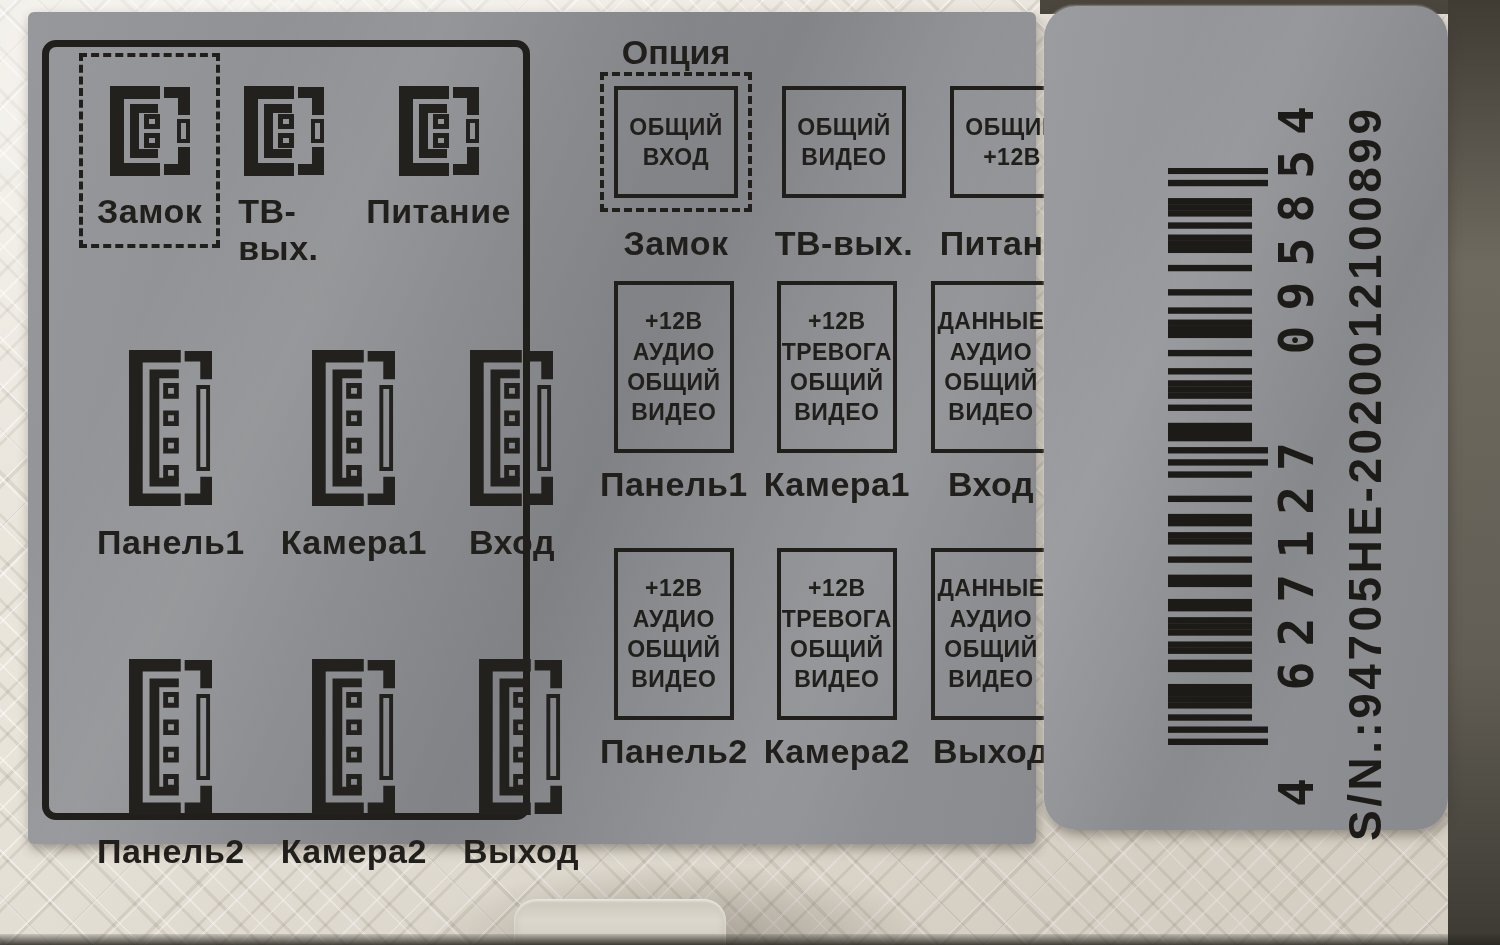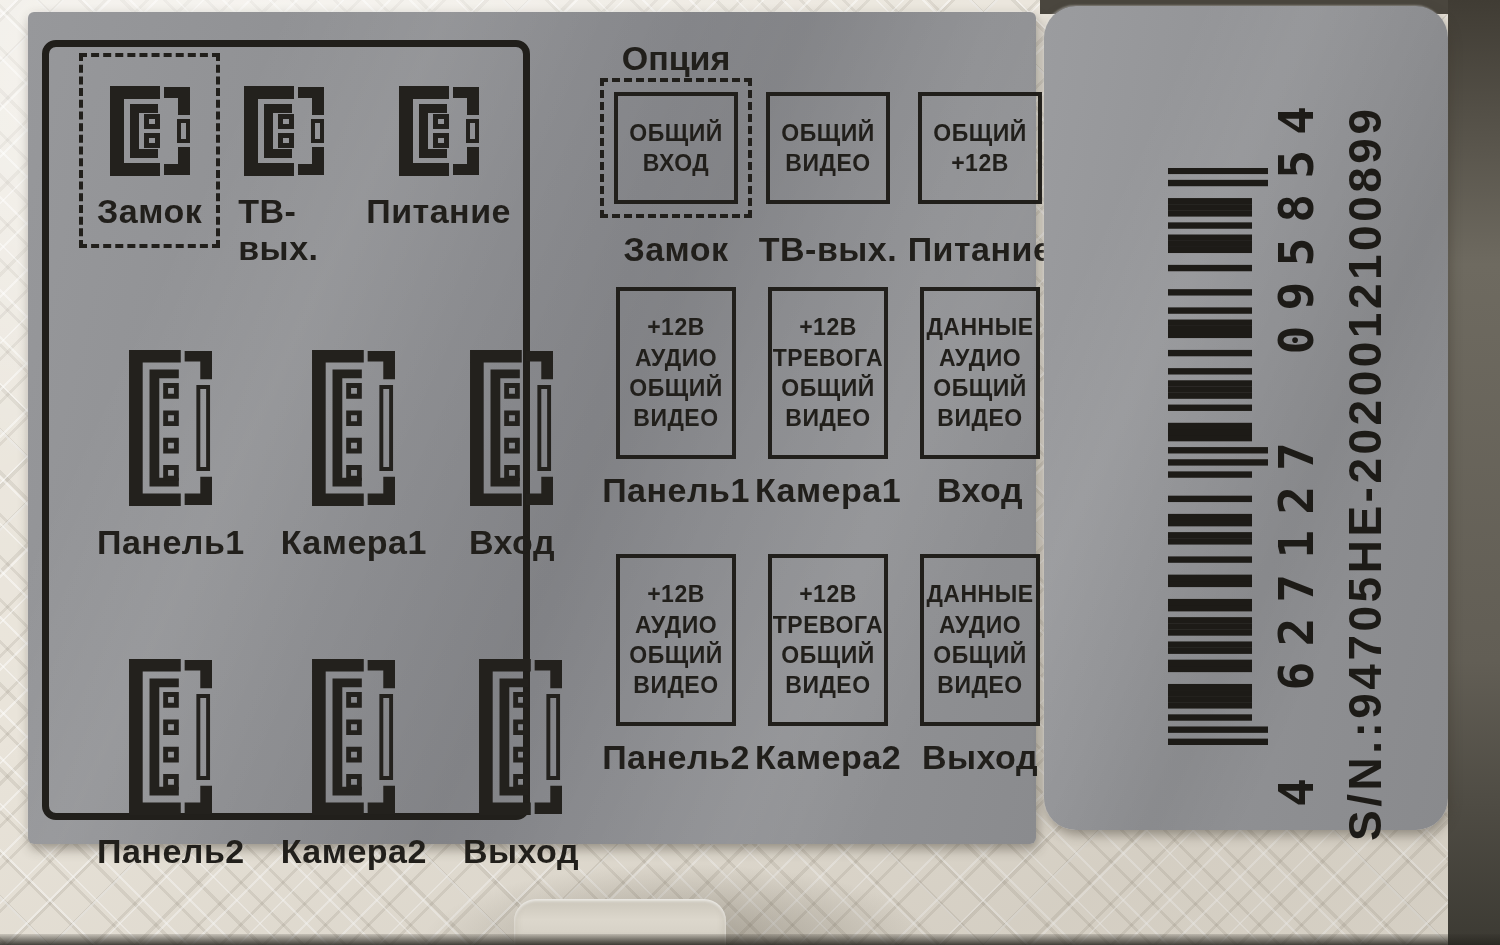--- a/index.html
+++ b/index.html
@@ -47,23 +47,23 @@
   .conn-row.r2{margin-top:30px;}
   .conn-row.r3{margin-top:46px;}
   .conn-cell{display:flex;flex-direction:column;align-items:center;
     border:4px dashed transparent;padding:26px 14px 14px;}
   .conn-cell.dashed{border-color:#211f1b;}
   .conn-label{margin-top:14px;font-size:34px;font-weight:700;letter-spacing:.5px;line-height:1.1;}
   .icon2{width:92px;height:96px;display:block;}
   .icon4{width:98px;height:164px;display:block;}
   svg .ink{fill:#23211d;fill-rule:evenodd;}
   
-  #pinout{position:absolute;left:572px;top:26px;width:456px;}
+  #pinout{position:absolute;left:572px;top:20px;width:456px;}
   .opt-header{width:152px;text-align:center;font-size:34px;font-weight:700;height:40px;line-height:40px;}
-  .pin-row{display:grid;grid-template-columns:repeat(3,1fr);justify-items:center;align-items:start;}
+  .pin-row{display:grid;grid-template-columns:repeat(3,1fr);justify-items:center;align-items:start;gap:16px;}
   .pin-row.r2{margin-top:18px;}
   .pin-row.r3{margin-top:44px;}
   .pin-cell{display:flex;flex-direction:column;align-items:center;}
   .dashed-wrap{border:4px dashed #211f1b;padding:10px;}
   .pin-box{border:4px solid #211f1b;display:flex;align-items:center;justify-content:center;}
   .pin-box.h1{width:116px;height:104px;}
   .pin-box.h2{width:112px;height:164px;}
   .pin-box.pad{margin:14px;}
   .pin-box span{white-space:pre-line;text-align:center;font-size:23px;font-weight:700;line-height:1.32;letter-spacing:.5px;}
   .pin-label{margin-top:12px;font-size:34px;font-weight:700;letter-spacing:.5px;}

